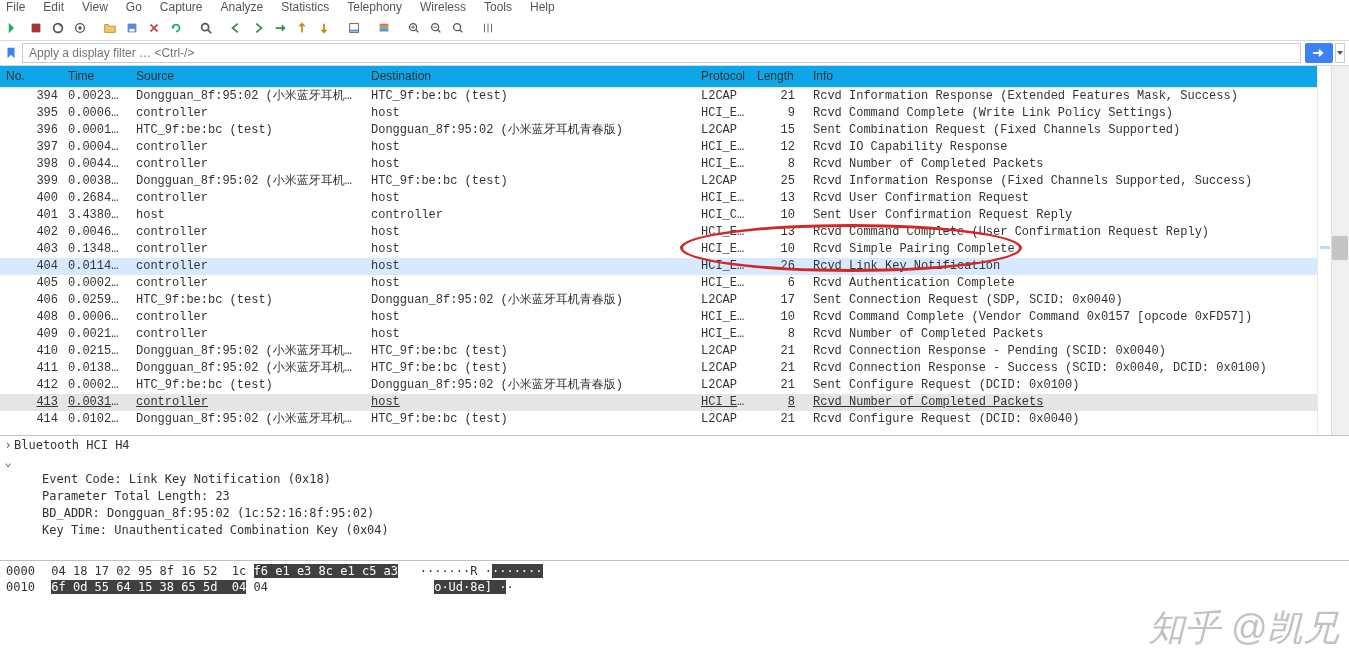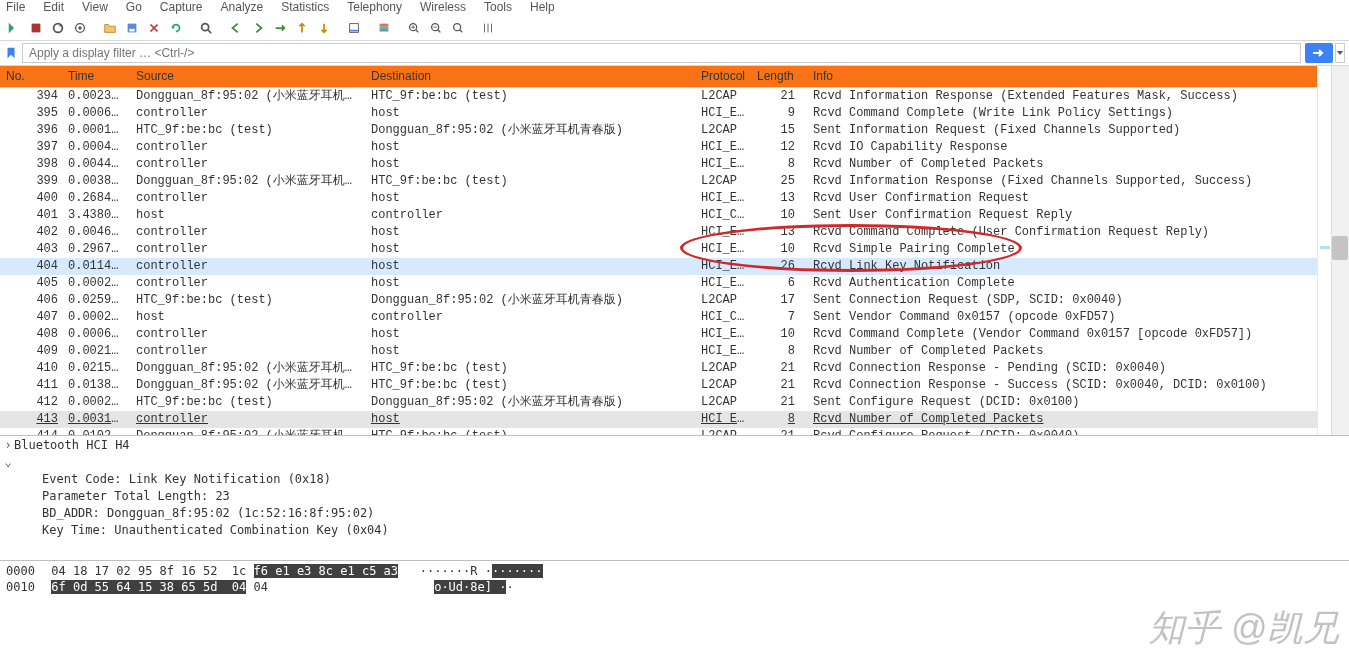--- a/index.html
+++ b/index.html
@@ -10,21 +10,21 @@
   .tbtn { width: 20px; height: 20px; display: flex; align-items: center; justify-content: center; border: 1px solid transparent; border-radius: 2px; }
   .tbtn svg { width: 14px; height: 14px; }
   .tsep { width: 6px; }
   .filterbar { display: flex; align-items: center; padding: 2px 4px; border-bottom: 1px solid #d8d8d8; }
   .filter-icon { width: 14px; height: 14px; margin-right: 4px; }
   .filter-input { flex: 1; border: 1px solid #ccc; padding: 2px 6px; font-size: 12px; color: #888; background: #fff; }
   .filter-arrow { width: 28px; height: 20px; background: #3b82f6; display: flex; align-items: center; justify-content: center; margin-left: 4px; border-radius: 2px; }
   .filter-dd { width: 10px; height: 20px; display:flex;align-items:center;justify-content:center;border:1px solid #ccc;margin-left:2px;}
   .packet-list { height: 370px; overflow: hidden; position: relative; font-family: Consolas, "Courier New", monospace; font-size: 12px; line-height: 17px; border-bottom: 1px solid #c0c0c0; }
   .packet-list table { border-collapse: collapse; width: 100%; table-layout: fixed; }
-  .packet-list thead th { text-align: left; font-weight: normal; padding: 2px 6px; background: #f97316; border-bottom: 1px solid #e4e4e4; font-family: "Segoe UI", sans-serif; font-size: 12px; color: #333; }
+  .packet-list thead th { text-align: left; font-weight: normal; padding: 2px 6px; background: #0ea5e9; border-bottom: 1px solid #e4e4e4; font-family: "Segoe UI", sans-serif; font-size: 12px; color: #333; }
   .packet-list tbody td { padding: 0 6px; white-space: nowrap; overflow: hidden; text-overflow: ellipsis; }
   .packet-list tbody tr.sel { background: #d6e9ff; }
   .packet-list tbody tr.hov { background: #e5e5e5; text-decoration: underline; }
   .col-no { width: 62px; text-align: right; padding-right: 4px !important; }
   .col-time { width: 68px; margin-left: 36px; }
   .col-src { width: 235px; }
   .col-dst { width: 330px; }
   .col-proto { width: 56px; }
   .col-len { width: 56px; text-align: right; padding-right: 12px !important;}
   .col-info { width: auto; }
@@ -236,21 +236,21 @@
           <td class="col-len">9</td>
           <td class="col-info">Rcvd Command Complete (Write Link Policy Settings)</td>
         </tr>
         <tr>
           <td class="col-no">396</td>
           <td class="col-time">0.000195</td>
           <td class="col-src">HTC_9f:be:bc (test)</td>
           <td class="col-dst">Dongguan_8f:95:02 (小米蓝牙耳机青春版)</td>
           <td class="col-proto">L2CAP</td>
           <td class="col-len">15</td>
-          <td class="col-info">Sent Information Request (Fixed Channels Supported)</td>
+          <td class="col-info">Sent Combination Request (Fixed Channels Supported)</td>
         </tr>
         <tr>
           <td class="col-no">397</td>
           <td class="col-time">0.000474</td>
           <td class="col-src">controller</td>
           <td class="col-dst">host</td>
           <td class="col-proto">HCI_EVT</td>
           <td class="col-len">12</td>
           <td class="col-info">Rcvd IO Capability Response</td>
         </tr>
@@ -294,21 +294,21 @@
           <td class="col-no">402</td>
           <td class="col-time">0.004638</td>
           <td class="col-src">controller</td>
           <td class="col-dst">host</td>
           <td class="col-proto">HCI_EVT</td>
           <td class="col-len">13</td>
           <td class="col-info">Rcvd Command Complete (User Confirmation Request Reply)</td>
         </tr>
         <tr>
           <td class="col-no">403</td>
-          <td class="col-time">0.296753</td>
+          <td class="col-time">0.134852</td>
           <td class="col-src">controller</td>
           <td class="col-dst">host</td>
           <td class="col-proto">HCI_EVT</td>
           <td class="col-len">10</td>
           <td class="col-info">Rcvd Simple Pairing Complete</td>
         </tr>
         <tr class="sel">
           <td class="col-no">404</td>
           <td class="col-time">0.011486</td>
           <td class="col-src">controller</td>
@@ -327,29 +327,20 @@
           <td class="col-info">Rcvd Authentication Complete</td>
         </tr>
         <tr>
           <td class="col-no">406</td>
           <td class="col-time">0.025922</td>
           <td class="col-src">HTC_9f:be:bc (test)</td>
           <td class="col-dst">Dongguan_8f:95:02 (小米蓝牙耳机青春版)</td>
           <td class="col-proto">L2CAP</td>
           <td class="col-len">17</td>
           <td class="col-info">Sent Connection Request (SDP, SCID: 0x0040)</td>
-        </tr>
-        <tr>
-          <td class="col-no">407</td>
-          <td class="col-time">0.000257</td>
-          <td class="col-src">host</td>
-          <td class="col-dst">controller</td>
-          <td class="col-proto">HCI_CMD</td>
-          <td class="col-len">7</td>
-          <td class="col-info">Sent Vendor Command 0x0157 (opcode 0xFD57)</td>
         </tr>
         <tr>
           <td class="col-no">408</td>
           <td class="col-time">0.000663</td>
           <td class="col-src">controller</td>
           <td class="col-dst">host</td>
           <td class="col-proto">HCI_EVT</td>
           <td class="col-len">10</td>
           <td class="col-info">Rcvd Command Complete (Vendor Command 0x0157 [opcode 0xFD57])</td>
         </tr>

